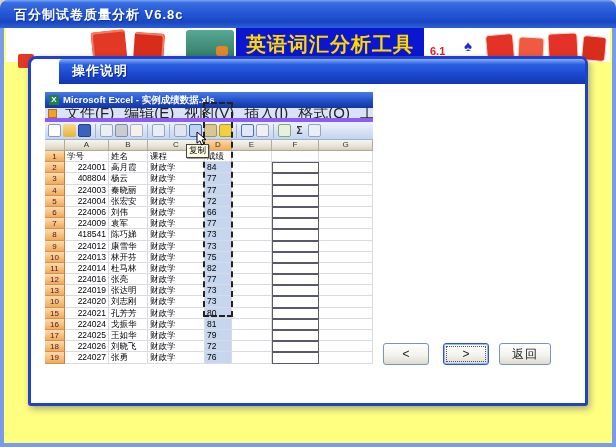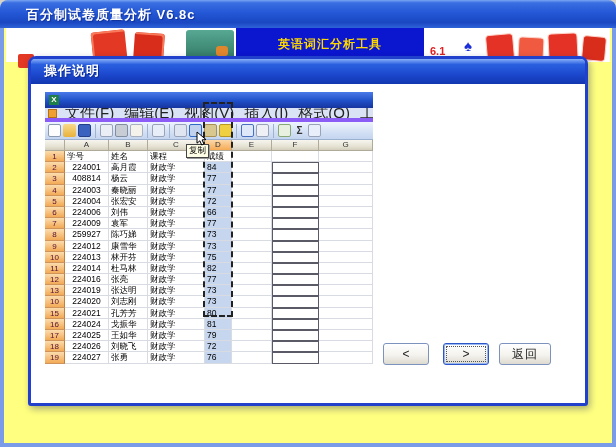--- a/index.html
+++ b/index.html
@@ -3,43 +3,43 @@
 <meta charset="utf-8">
 <style>
   * { margin:0; padding:0; box-sizing:border-box; }
   html,body { width:616px; height:447px; font-family:"Liberation Sans","DejaVu Sans",sans-serif; background:#d6d2c6; }
 
   
   .window { position:relative; width:616px; height:447px; background:#7a9ce8; border-radius:8px 8px 0 0; overflow:hidden; }
   .titlebar { position:absolute; left:0; top:0; right:0; height:28px;
     background:linear-gradient(180deg,#79a5f2 0%,#3a6ee2 10%,#2458d6 45%,#1a47c2 80%,#2e62d8 100%);
     border-radius:8px 8px 0 0; }
-  .titlebar-text { position:absolute; left:14px; top:6px; color:#fff; font-weight:bold; font-size:13px; letter-spacing:1px; text-shadow:1px 1px 1px #10309a;margin-left:12px; }
+  .titlebar-text { position:absolute; left:14px; top:6px; color:#fff; font-weight:bold; font-size:13px; letter-spacing:1px; text-shadow:1px 1px 1px #10309a; }
   .client { position:absolute; left:4px; top:28px; right:4px; bottom:4px; background:#FFFF80; overflow:hidden; }
 
   
   .banner { position:absolute; left:2px; top:0; width:604px; height:34px; background:#ffffff; overflow:hidden; z-index:1; }
   .art { position:absolute; border-radius:3px; }
   .red1 { left:86px; top:3px; width:34px; height:30px; background:#e23824; transform:rotate(-6deg); box-shadow:inset 2px 2px 0 #f87a5a; }
   .red2 { left:128px; top:5px; width:30px; height:28px; background:#d92d1c; transform:rotate(4deg); box-shadow:inset -2px 2px 0 #f87a5a; }
   .thumb { left:180px; top:2px; width:48px; height:32px; background:linear-gradient(180deg,#57a893 0%,#3f8a74 60%,#2e6f5c 100%); }
   .thumb-accent { left:210px; top:18px; width:12px; height:10px; background:#e0862c; }
-  .product-banner { position:absolute; left:230px; top:0; width:188px; height:34px; background:#0b16cf; color:#ffd800; font-weight:bold; font-size:12px; line-height:32px; text-align:center; letter-spacing:1px; overflow:hidden; }
+  .product-banner { position:absolute; left:230px; top:0; width:188px; height:34px; background:#0b16cf; color:#ffd800; font-weight:bold; font-size:20px; line-height:32px; text-align:center; letter-spacing:1px; overflow:hidden; }
   .version-box { position:absolute; left:418px; top:0; width:34px; height:44px; background:#ffffff; color:#e02020; font-size:11px; font-weight:bold; padding:17px 0 0 6px; }
   .spade { position:absolute; left:458px; top:10px; color:#1b2ed8; font-size:15px; line-height:1; }
   .artbar { position:absolute; top:0; left:478px; width:126px; height:34px; overflow:hidden; }
   .rb { position:absolute; background:#e43326; border:1px solid #ffd2c8; border-radius:4px; }
   .rb1 { left:2px; top:6px; width:28px; height:26px; transform:rotate(-5deg); }
   .rb2 { left:34px; top:9px; width:26px; height:24px; transform:rotate(3deg); background:#ef5a40; }
   .rb3 { left:64px; top:5px; width:30px; height:28px; transform:rotate(-3deg); }
   .rb4 { left:98px; top:8px; width:24px; height:25px; transform:rotate(5deg); background:#d92d1c; }
   .red-sliver { position:absolute; left:14px; top:26px; width:16px; height:14px; background:#e23824; border-radius:2px; z-index:1; }
 
   
-  .dialog { position:absolute; left:24px; top:28px; width:560px; height:350px; background:#ffffff; border:3px solid #2141cc; border-radius:8px 8px 3px 3px; box-shadow:2px 3px 7px rgba(10,20,90,.35); z-index:10; }
+  .dialog { position:absolute; left:24px; top:28px; width:560px; height:350px; background:#ffffff; border:3px solid #2141cc; border-radius:8px 8px 3px 3px; box-shadow:2px 3px 7px rgba(10,20,90,.35); z-index:10;padding-left:28px; }
   .dialog-titlebar { height:25px; background:linear-gradient(180deg,#86aef7 0%,#2a60e0 22%,#1c49cf 60%,#1236b0 100%); border-radius:4px 4px 0 0; color:#fff; font-weight:bold; font-size:13px; line-height:24px; padding-left:13px; letter-spacing:1px; text-shadow:1px 1px 1px #0b2a90; }
 
   
   .excel { position:absolute; left:14px; top:33px; width:328px; height:276px; background:#fff; font-size:9px; }
   .excel-title { height:16px; background:linear-gradient(180deg,#4a7ae8 0%,#2050c8 55%,#16349e 100%); display:flex; align-items:center; gap:4px; padding:0 4px; color:#fff; font-weight:bold; font-size:9.5px; white-space:nowrap; overflow:hidden; }
   .excel-logo { width:10px; height:10px; background:#1e8048; color:#fff; font-size:8px; font-weight:bold; text-align:center; line-height:10px; flex:0 0 auto; }
   .excel-menubar { height:14px; background:#d9e3f5; display:flex; align-items:center; font-size:15px; color:#222; padding-left:3px; white-space:nowrap; overflow:hidden; border-bottom:4px solid #8b5cf6; }
   .menu-doc-icon { width:9px; height:9px; background:#f0a030; border:1px solid #b87010; margin-right:3px; flex:0 0 auto; }
   .menu-item { padding:0 5px; }
   .excel-toolbar { height:18px; background:linear-gradient(180deg,#eef4fd 0%,#d5e1f5 55%,#c4d5ef 100%); display:flex; align-items:center; padding-left:3px; gap:2px; border-bottom:1px solid #9bb0cf; }
@@ -62,21 +62,21 @@
   .i-sum { background:transparent; color:#333; font-size:10px; font-weight:bold; text-align:center; line-height:13px; }
   .i-sort { background:#e8eefa; border:1px solid #98a2b8; }
   .cursor-arrow { position:absolute; left:6px; top:6px; z-index:6; }
   .copy-tooltip { position:absolute; left:-4px; top:19px; background:#fdfde6; border:1px solid #444; box-shadow:1px 1px 0 #9a9a9a; font-size:8.5px; color:#000; padding:0 2px; white-space:nowrap; z-index:5; }
 
   .sheet { position:relative; width:328px; background:#fff; overflow:hidden; display:grid; grid-template-rows:11px repeat(19,11.2px); color:#000; }
   .hc { background:linear-gradient(180deg,#f7f5ef 0%,#e4e0d0 70%,#d2cdbc 100%); border-right:1px solid #b0aa98; border-bottom:1px solid #b0aa98; text-align:center; font-size:8px; color:#333; line-height:10px; overflow:hidden; }
   .hc.sel { background:linear-gradient(180deg,#fcd8a8 0%,#f5ab55 100%); }
   .rh { background:linear-gradient(180deg,#fbdcae 0%,#f3aa56 100%); border-right:1px solid #c08040; border-bottom:1px solid #d0945a; text-align:center; font-size:8px; color:#513; line-height:11px; overflow:hidden; }
   .cell { border-right:1px solid #d8dce2; border-bottom:1px solid #d8dce2; padding:0 2px; overflow:hidden; white-space:nowrap; font-size:8.5px; line-height:11px; background:#fff; }
-  .cell.num { text-align:center; }
+  .cell.num { text-align:right; }
   .cell.score { background:#c6d6ee; text-align:left; }
   .cell.boxed { border:1px solid #5a5a66; }
   .ants { position:absolute; left:158px; top:10px; width:30px; height:215px; border:2px dashed #222; pointer-events:none; }
 
   
   .info-box { position:absolute; left:345px; top:36px; width:208px; height:240px; background:#fff; border:1px solid #b9b9b9; border-radius:9px; overflow:hidden; }
   .info-text { margin:11px 7px 0 9px; color:#1e22b8; font-size:16px; line-height:1.3; letter-spacing:0.5px; white-space:pre-line; }
 
   
   .xp-btn { position:absolute; top:284px; height:22px; border:1px solid #7b93bd; border-radius:3px;
@@ -114,20 +114,21 @@
     <div class="red-sliver"></div>
 
     <div class="dialog">
       <div class="dialog-titlebar">
         <span>操作说明</span>
       </div>
 
       <div class="excel">
         <div class="excel-title">
           <span class="excel-logo">X</span>
+          <span>Microsoft Excel - 实例成绩数据.xls</span>
         </div>
         <div class="excel-menubar" id="excel-menu">
           <span class="menu-doc-icon"></span>
         <span class="menu-item">文件(F)</span>
             <span class="menu-item">编辑(E)</span>
             <span class="menu-item">视图(V)</span>
             <span class="menu-item">插入(I)</span>
             <span class="menu-item">格式(O)</span>
             <span class="menu-item">工具(T)</span>
             <span class="menu-item">数据(D)</span>
@@ -180,21 +181,21 @@
             <div class="cell"></div>
             <div class="rh">2</div>
             <div class="cell num">224001</div>
             <div class="cell">高月霞</div>
             <div class="cell">财政学</div>
             <div class="cell score">84</div>
             <div class="cell"></div>
             <div class="cell boxed"></div>
             <div class="cell"></div>
             <div class="rh">3</div>
-            <div class="cell num">408814</div>
+            <div class="cell num">408804</div>
             <div class="cell">杨云</div>
             <div class="cell">财政学</div>
             <div class="cell score">77</div>
             <div class="cell"></div>
             <div class="cell boxed"></div>
             <div class="cell"></div>
             <div class="rh">4</div>
             <div class="cell num">224003</div>
             <div class="cell">秦晓丽</div>
             <div class="cell">财政学</div>
@@ -220,21 +221,21 @@
             <div class="cell"></div>
             <div class="rh">7</div>
             <div class="cell num">224009</div>
             <div class="cell">袁军</div>
             <div class="cell">财政学</div>
             <div class="cell score">77</div>
             <div class="cell"></div>
             <div class="cell boxed"></div>
             <div class="cell"></div>
             <div class="rh">8</div>
-            <div class="cell num">259927</div>
+            <div class="cell num">418541</div>
             <div class="cell">陈巧娣</div>
             <div class="cell">财政学</div>
             <div class="cell score">73</div>
             <div class="cell"></div>
             <div class="cell boxed"></div>
             <div class="cell"></div>
             <div class="rh">9</div>
             <div class="cell num">224012</div>
             <div class="cell">康雪华</div>
             <div class="cell">财政学</div>

